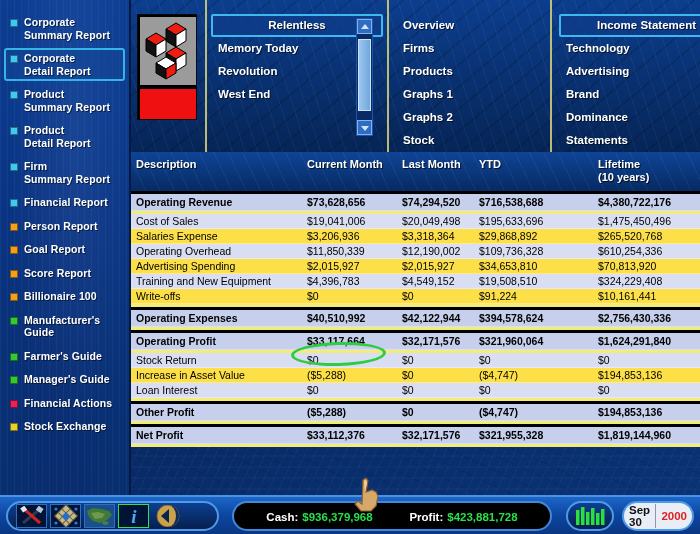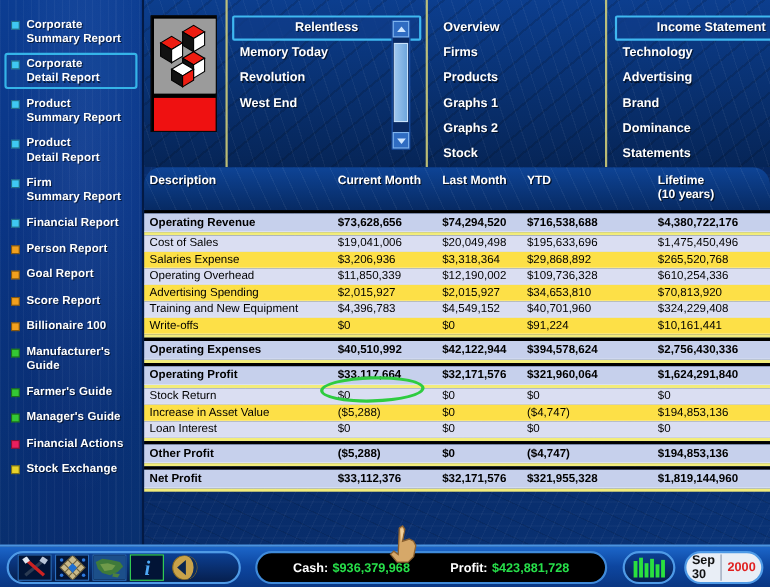--- a/index.html
+++ b/index.html
@@ -131,21 +131,20 @@
 
   
   #nav-mid { position: absolute; left: 265px; top: 14px; width: 155px; }
   #nav-right { position: absolute; left: 428px; top: 14px; width: 175px; }
 
   
   #table {
     position: absolute; left: 131px; top: 152px;
     width: 569px; height: 343px;
     overflow: hidden;
-    border-radius: 16px;
   }
   #thead {
     position: relative; height: 42px;
     background:
       repeating-linear-gradient(65deg, rgba(255,255,255,0.05) 0px, rgba(255,255,255,0.05) 1px, transparent 1px, transparent 13px),
       linear-gradient(180deg,#0e4496 0%,#072a63 100%);
     border-bottom: 3px solid #000;
   }
   #thead .hcell {
     position: absolute; top: 6px;
@@ -405,21 +404,21 @@
           <div class="c desc">Advertising Spending</div>
           <div class="c n0">$2,015,927</div>
           <div class="c n1">$2,015,927</div>
           <div class="c n2">$34,653,810</div>
           <div class="c n3">$70,813,920</div>
         </div>
         <div class="row light">
           <div class="c desc">Training and New Equipment</div>
           <div class="c n0">$4,396,783</div>
           <div class="c n1">$4,549,152</div>
-          <div class="c n2">$40,701,960</div>
+          <div class="c n2">$19,508,510</div>
           <div class="c n3">$324,229,408</div>
         </div>
         <div class="row dark">
           <div class="c desc">Write-offs</div>
           <div class="c n0">$0</div>
           <div class="c n1">$0</div>
           <div class="c n2">$91,224</div>
           <div class="c n3">$10,161,441</div>
         </div>
         <div class="sep-yellow"></div>

